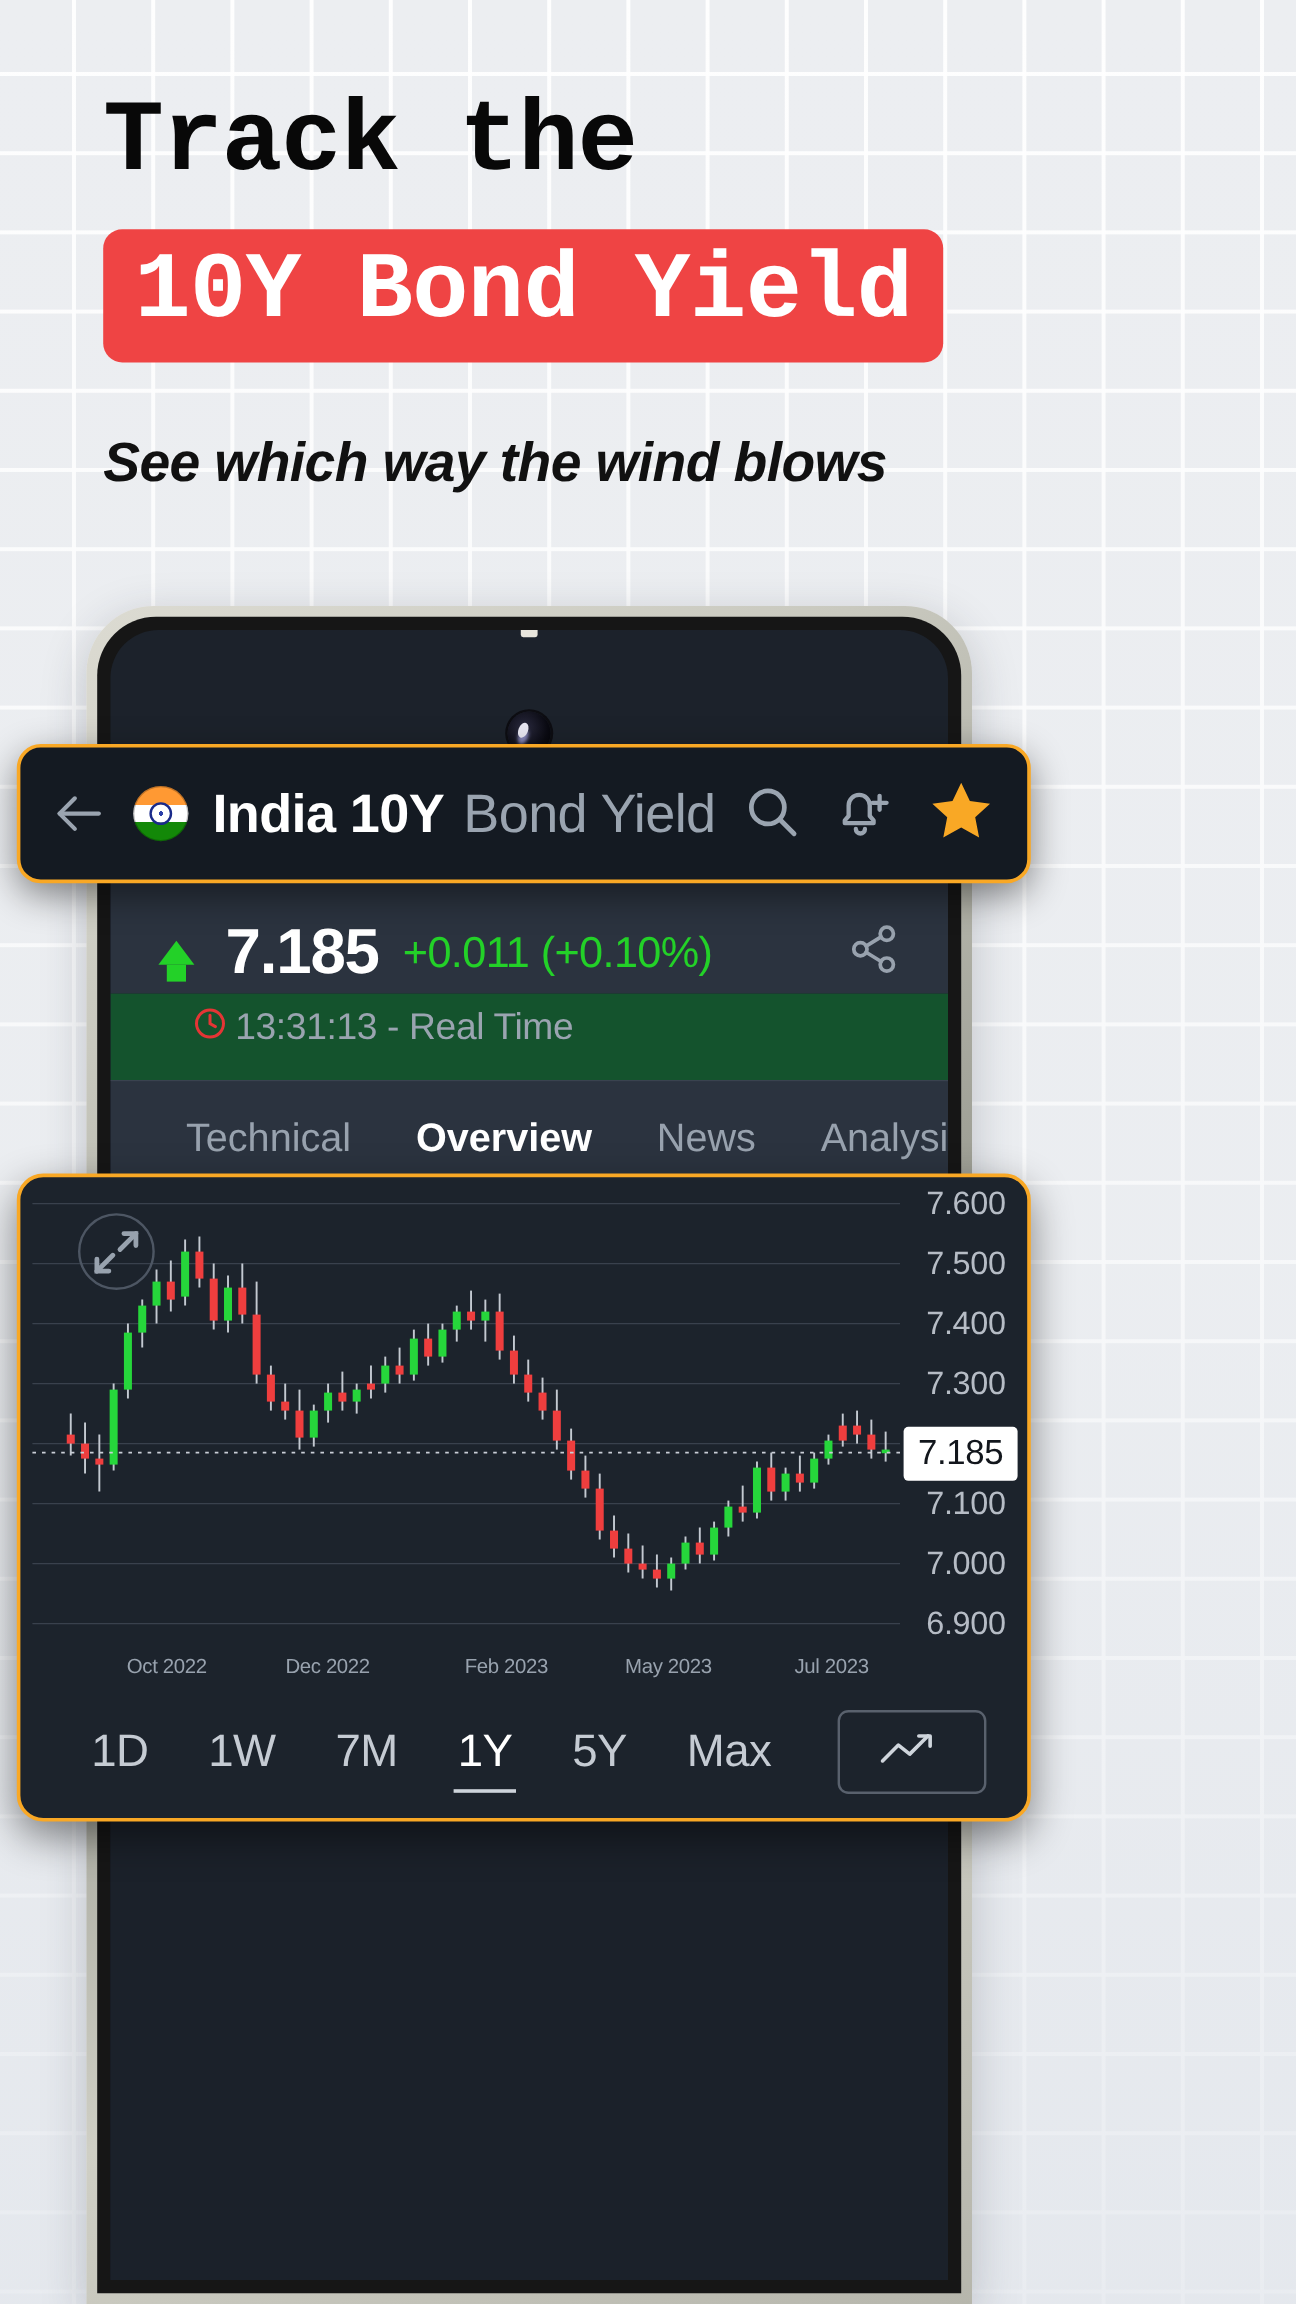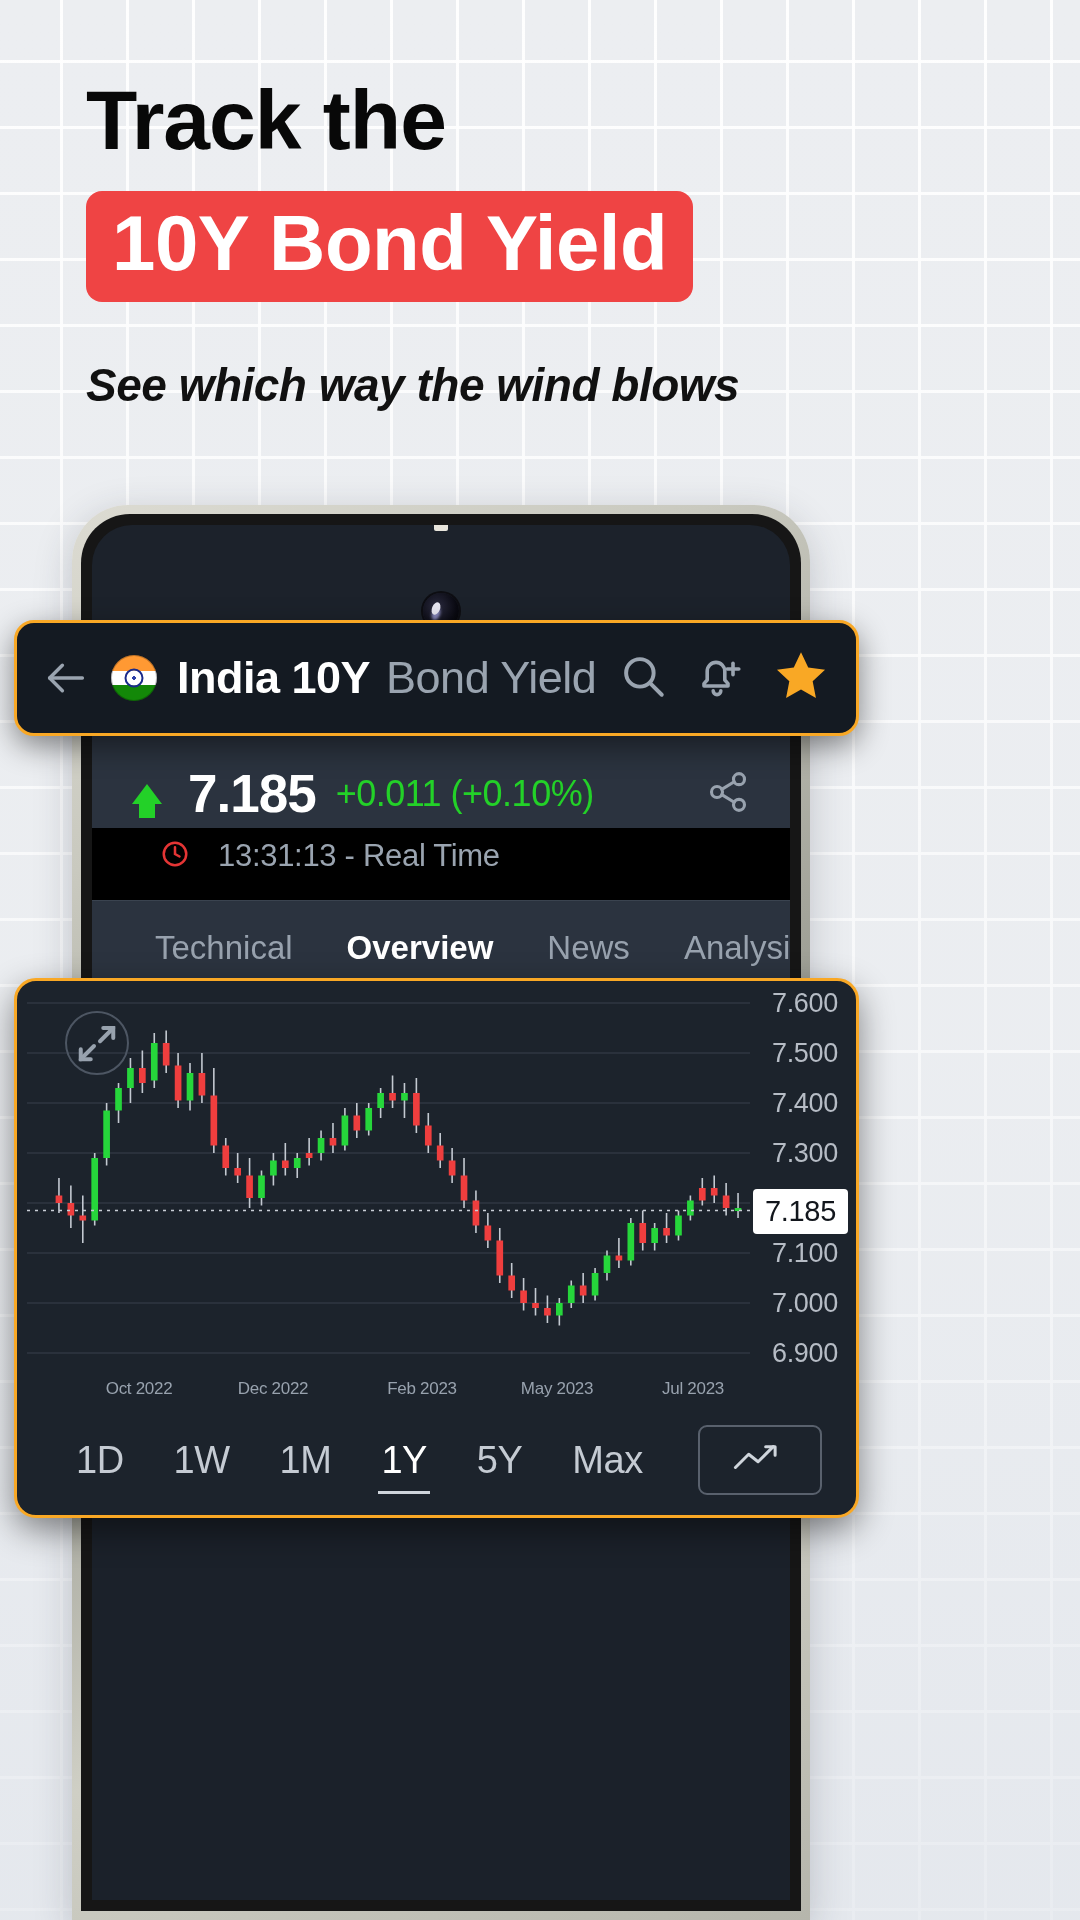--- a/index.html
+++ b/index.html
@@ -20,21 +20,21 @@
       linear-gradient(to bottom, rgba(255,255,255,.95) 3px, transparent 3px);
     background-size:66px 66px;
     background-position:-6px -6px;
   }
   #bg-fade {
     position:absolute; inset:0;
     background:linear-gradient(to bottom, rgba(238,240,243,0) 0%, rgba(233,236,240,.35) 55%, rgba(226,230,236,.75) 100%);
   }
 
   
-  .headline-wrap { position:absolute; top:78px; left:86px; width:908px; }
+  .headline-wrap { position:absolute; top:78px; left:86px; width:908px;font-family:Liberation Mono, monospace; }
   .headline-1 {
     font-size:84px; font-weight:bold; color:#080808;
     letter-spacing:-1px; line-height:1.0;
   }
   .headline-badge {
     display:inline-block;
     margin-top:29px;
     background:#ef4444;
     color:#ffffff;
     font-size:78px; font-weight:bold;
@@ -103,23 +103,23 @@
     border-bottom:20px solid #23d128; position:relative; margin-right:26px;
   }
   .arrow-up::after{
     content:"";position:absolute;left:-8px;top:20px;width:16px;height:14px;background:#23d128;
   }
   .price-val { font-size:53px; font-weight:bold; color:#fff; letter-spacing:-1px; }
   .price-chg { font-size:36px; color:#23d128; margin-left:20px; letter-spacing:-0.5px; }
   .share-ic { margin-left:auto; }
 
   .time-row {
-    display:flex; align-items:center; gap:28px;
+    display:flex; gap:6px;
     padding:10px 40px 26px 68px;
-    background:#000000;
+    background:#14532d;
   }
   .time-txt { color:#9aa4b0; font-size:31px; letter-spacing:-0.3px; }
 
   .tabs {
     display:flex; align-items:flex-end; gap:0;
     background:#2b333f;
     border-top:1px solid #3a434f;
     padding:0 36px;
     height:96px;
     overflow:hidden;
@@ -456,21 +456,21 @@
       <div class="xlab" style="left: 256px;">Dec 2022</div>
       <div class="xlab" style="left: 405px;">Feb 2023</div>
       <div class="xlab" style="left: 540px;">May 2023</div>
       <div class="xlab" style="left: 676px;">Jul 2023</div>
     </div>
   <div class="price-flag" style="top: 207.5px; right: 8px;">7.185</div>
 
   <div class="tf-row">
     <div class="tf">1D</div>
     <div class="tf">1W</div>
-    <div class="tf">1M</div>
+    <div class="tf">7M</div>
     <div class="tf active">1Y</div>
     <div class="tf">5Y</div>
     <div class="tf">Max</div>
     <div class="chart-type-btn">
       <span>
         <svg width="58" height="34" viewBox="0 0 30 18" fill="none" stroke="#cfd5dc" stroke-width="1.6" stroke-linecap="round" stroke-linejoin="round">
           <polyline points="2,14 9,7 14,11 22,3"></polyline>
             <polyline points="18,3 23,3 23,7.5"></polyline>
         </svg>
       </span>

